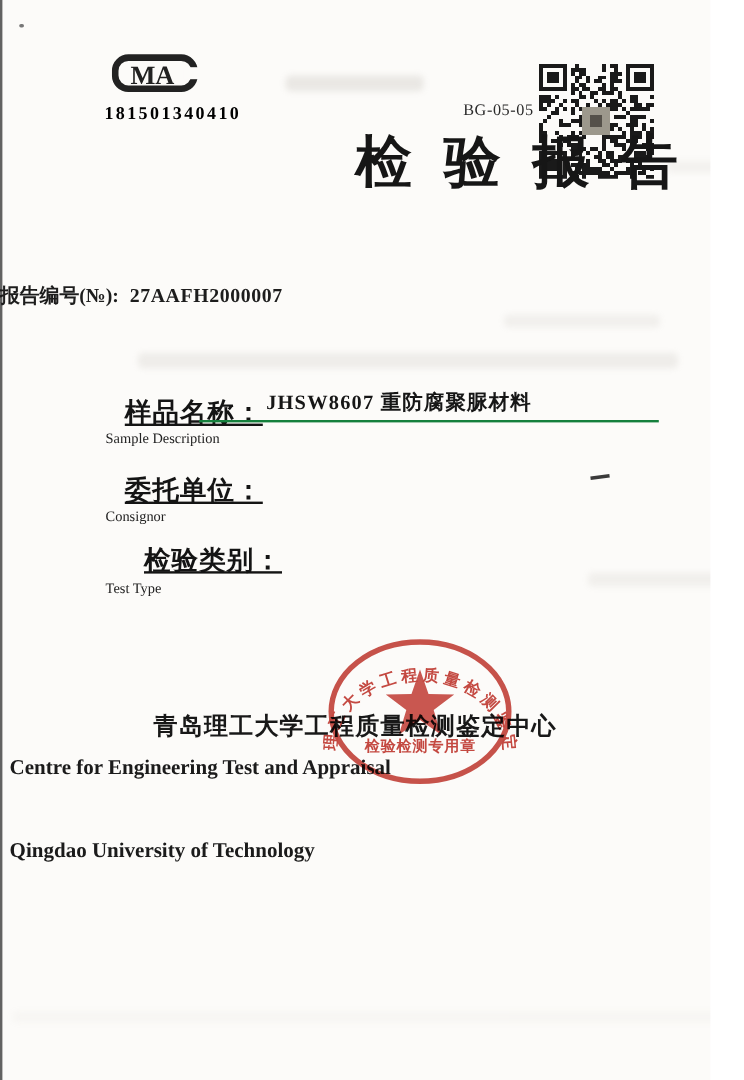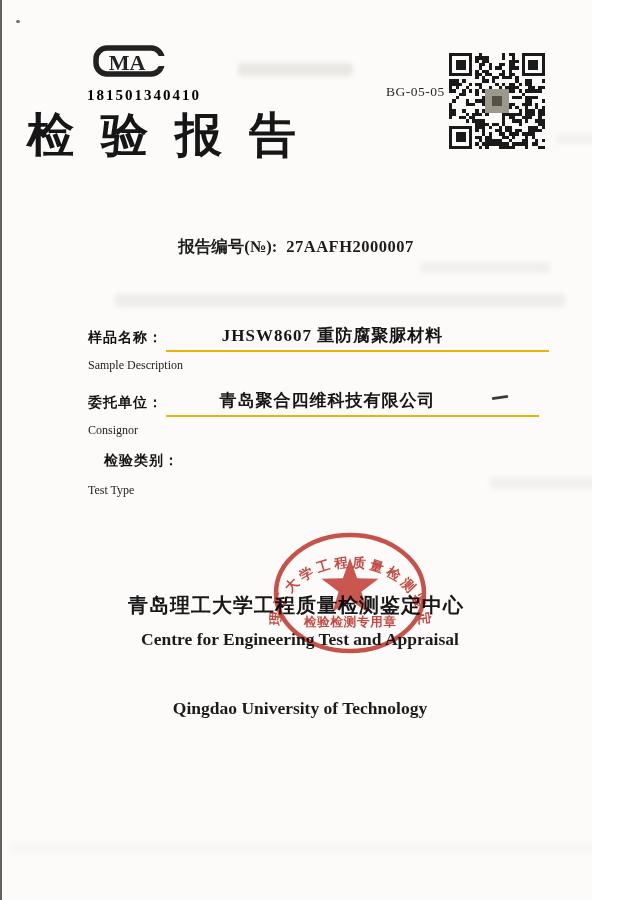--- a/index.html
+++ b/index.html
@@ -11,37 +11,37 @@
   }
   .abs{position:absolute;}
   
   .edge-left{left:0;top:0;width:2px;height:900px;background:#2f2f2f;opacity:.75;}
   .speck{width:4px;height:3px;background:#777;border-radius:2px;}
   .smudge{background:#a9a39a;border-radius:4px;filter:blur(2.5px);}
   
   .cma-number{font-weight:bold;font-size:15px;letter-spacing:2px;color:#000000;}
   .form-code{font-size:13.5px;color:#2a2a2a;letter-spacing:.5px;}
   
-  .zh-title{left:0;right:0;top:104px;text-align:left;font-size:47px;font-weight:700;
+  .zh-title{left:0;right:0;top:104px;text-align:right;font-size:47px;font-weight:700;
     letter-spacing:27px;padding-left:27px;color:#161616;}
   .en-title{left:0;right:0;top:177px;display:flex;justify-content:center;gap:36px;
     font-size:15.5px;font-weight:700;letter-spacing:2.5px;color:#1d1d1d;}
   
-  .report-no{left:0;right:0;top:236px;text-align:center;font-size:16.5px;font-weight:600;color:#1d1d1d;}
+  .report-no{left:0;right:0;top:236px;font-size:16.5px;font-weight:600;color:#1d1d1d;}
   .report-no .val{margin-left:9px;letter-spacing:.5px;}
   
-  .f-label{left:88px;font-size:14px;font-weight:600;color:#141414;letter-spacing:1px;}
+  .f-label{left:104px;font-size:22px;font-weight:600;color:#141414;letter-spacing:1px;text-decoration:underline;}
   .f-value{font-size:17px;font-weight:700;text-align:center;color:#161616;
-    border-bottom:2px solid #eab308;padding-bottom:3px;padding-right:50px;letter-spacing:1px;}
+    border-bottom:2px solid #15803d;padding-bottom:3px;padding-right:50px;letter-spacing:1px;}
   .f-sub{left:88px;font-size:12px;color:#222;}
   .tick{background:#3a3a3a;transform:rotate(-8deg);}
   
   .org-zh{left:0;right:0;top:592px;text-align:center;font-size:20px;font-weight:700;
     letter-spacing:1px;color:#181818;}
-  .org-en{left:8px;right:0;text-align:center;font-size:17.5px;font-weight:700;color:#1b1b1b;}
+  .org-en{left:8px;right:0;text-align:left;font-size:17.5px;font-weight:700;color:#1b1b1b;}
   .seal-wrap{left:255px;top:518px;width:190px;height:150px;mix-blend-mode:multiply;opacity:.92;}
   .qr-wrap{left:449px;top:53px;width:96px;height:96px;}
 </style>
 </head>
 <body>
 
 <div class="page">
 
   <div class="abs edge-left"></div>
   <div class="abs speck" style="left:16px;top:20px;"></div>
@@ -396,21 +396,20 @@
 
   <div class="abs report-no">
     <span>报告编号(№):</span><span class="val">27AAFH2000007</span>
   </div>
 
   <div class="abs f-label" style="top:329px;">样品名称：</div>
   <div class="abs f-value" style="left:166px;top:324px;width:333px;">JHSW8607 重防腐聚脲材料</div>
   <div class="abs f-sub" style="top:358px;">Sample Description</div>
 
   <div class="abs f-label" style="top:394px;">委托单位：</div>
-  <div class="abs f-value" style="left:166px;top:389px;width:323px;">青岛聚合四维科技有限公司</div>
   <div class="abs tick" style="left:492px;top:396px;width:16px;height:2.5px;"></div>
   <div class="abs f-sub" style="top:423px;">Consignor</div>
 
   <div class="abs f-label" style="top:452px;margin-left:16px;">检验类别：</div>
   <div class="abs f-sub" style="top:483px;">Test Type</div>
 
   <div class="abs org-zh">青岛理工大学工程质量检测鉴定中心</div>
   <div class="abs org-en" style="top:629px;">Centre for Engineering Test and Appraisal</div>
   <div class="abs org-en" style="top:662px;margin-top:36px;">Qingdao University of Technology</div>
 

